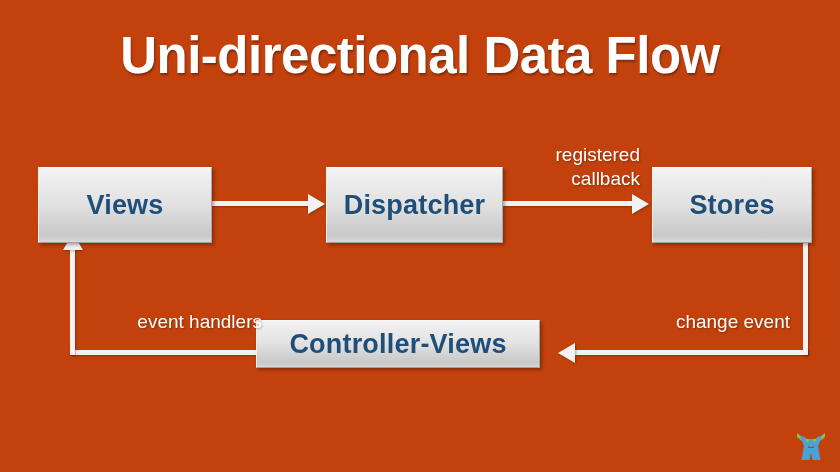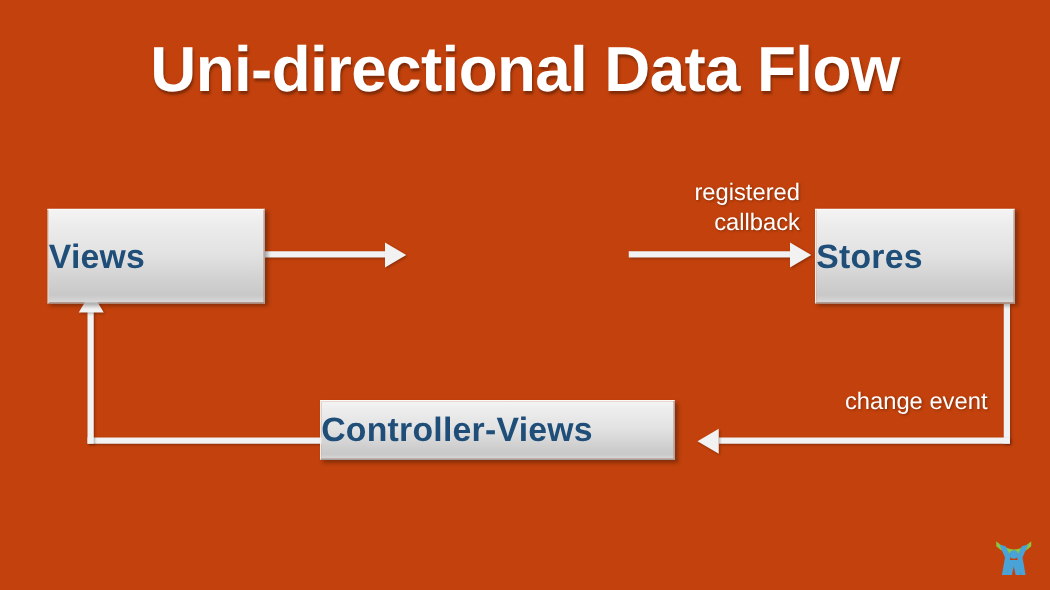--- a/index.html
+++ b/index.html
@@ -48,21 +48,21 @@
         #D2D2D2 74%,
         #C8C8C8 92%,
         #D9D9D9 100%);
     border-top: 1px solid #FAFAFA;
     border-left: 1px solid #F0F0F0;
     border-right: 1px solid #A9A9A9;
     border-bottom: 1px solid #A0A0A0;
     box-shadow: 2px 2px 3px rgba(0,0,0,0.30);
     display: flex;
     align-items: center;
-    justify-content: flex-start;
+    justify-content: center;
     z-index: 4;
   }
   .node-label {
     color: #1F4E79;
     font-weight: bold;
     font-size: 27px;
     letter-spacing: 0.2px;
     white-space: nowrap;
   }
 
@@ -166,32 +166,36 @@
   <div class="arrow-head arrow-left" id="head-change"></div>
 
   <div class="conn h-line" id="line-event-h"></div>
   <div class="conn v-line" id="line-event-v"></div>
   <div class="arrow-head arrow-up" id="head-event"></div>
 
   <div class="node" id="node-views">
     <span class="node-label">Views</span>
   </div>
 
+  <div class="node" id="node-dispatcher">
+    <span class="node-label">Dispatcher</span>
+  </div>
 
   <div class="node" id="node-stores">
     <span class="node-label">Stores</span>
   </div>
 
   <div class="node" id="node-controller">
     <span class="node-label">Controller-Views</span>
   </div>
 
   <div class="edge-label" id="label-callback">registered
 callback</div>
   <div class="edge-label" id="label-change">change event</div>
+  <div class="edge-label" id="label-event">event handlers</div>
 
   <svg id="logo" viewBox="0 0 42 42">
     <path d="M7 9 Q21 22 35 9 L35 13 Q21 26 7 13 Z" fill="#8CC63F"></path>
     <circle cx="21" cy="19.5" r="3.4" fill="#4AA3D6"></circle>
     <path d="M9.5 11.5 L14.5 13 L18.5 21 L15.5 36 L11.5 36 L14 22 Z" fill="#4AA3D6"></path>
     <path d="M32.5 11.5 L27.5 13 L23.5 21 L26.5 36 L30.5 36 L28 22 Z" fill="#4AA3D6"></path>
     <path d="M17 24 L25 24 L26.5 36 L22.5 36 L21 29 L19.5 36 L15.5 36 Z" fill="#4AA3D6"></path>
   </svg>
 
 </div>

